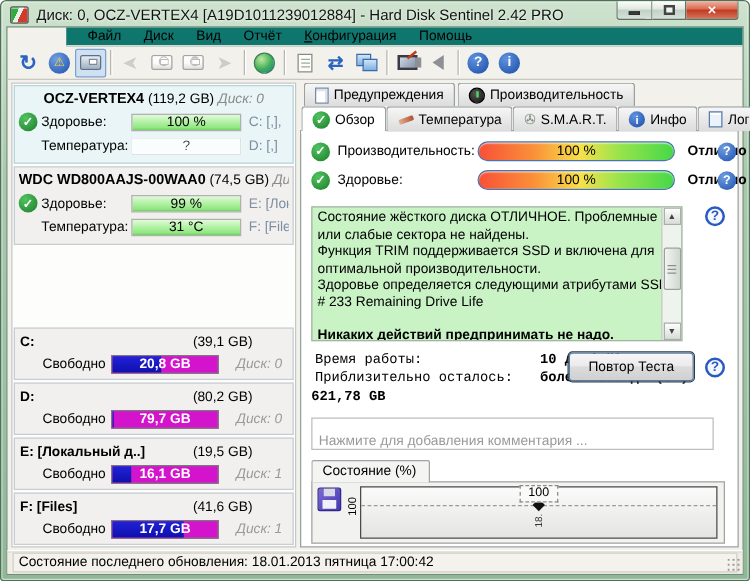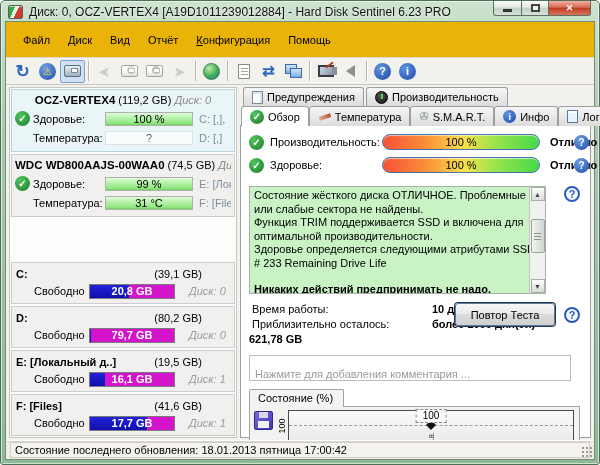--- a/index.html
+++ b/index.html
@@ -27,21 +27,21 @@
   .winbtn.max { width: 27px; border-left: none; }
   .winbtn.close { width: 42px; border-left: none; border-radius: 0 0 3px 0;
     background: linear-gradient(180deg, #f0b0a0 0%, #d96a50 45%, #c03a22 50%, #d4765c 100%); color: #fff; }
   .minglyph { width: 9px; height: 3px; background: #444; border: 1px solid #2c2c2c; margin-top: 4px; }
   .maxglyph { width: 9px; height: 8px; border: 2px solid #444; background: #eef4ee; }
 
   
   .client { position: absolute; left: 4px; right: 4px; top: 20px; bottom: 4px;
     background: #f2f1ec; border: 1px solid #6f8f78; display: flex; flex-direction: column; }
 
-  .menubar { height: 36px; background: #eab308; border-bottom: 1px solid #d9d7cf; display: flex; align-items: center; padding-left: 8px; }
+  .menubar { height: 15px; background: #0f766e; border-bottom: 1px solid #d9d7cf; display: flex; align-items: center; padding-left: 8px; margin-left: 47px; }
   .menu-item { padding: 2px 9px; cursor: default; }
   .menu-item.accel::first-letter { text-decoration: underline; }
 
   .toolbar { height: 27px; background: linear-gradient(180deg, #fcfcfa 0%, #edecе6 70%, #e2e1da 100%);
     border-bottom: 1px solid #c9c7bf; display: flex; align-items: center; padding-left: 4px; }
   .tbtn { width: 25px; height: 23px; display: flex; align-items: center; justify-content: center; border: 1px solid transparent; border-radius: 2px; position: relative; }
   .tbtn.pressed { border-color: #7ba2cc; background: #cfe0f2; }
   .tsep { width: 1px; height: 20px; background: #b8b6ae; margin: 0 3px; box-shadow: 1px 0 0 #fff; }
   .g-refresh { color: #2a63c2; font-size: 17px; font-weight: bold; line-height: 1; }
   .g-circle { width: 17px; height: 17px; border-radius: 50%; display: flex; align-items: center; justify-content: center; font-size: 10px; }
@@ -131,21 +131,21 @@
   .statusbox .advice { font-weight: bold; margin-top: 13px; }
   .sb-scroll { position: absolute; right: 0; top: 0; bottom: 0; width: 16px; background: #eef3ee; border-left: 1px solid #c0c8c0; display: flex; flex-direction: column; align-items: center; }
   .sb-arrow { width: 14px; height: 14px; background: linear-gradient(180deg, #fdfdfd, #d8ddd8); border: 1px solid #a8b0a8; font-size: 7px; color: #444; display: flex; align-items: center; justify-content: center; }
   .sb-thumb { width: 14px; height: 34px; margin-top: 18px; background: linear-gradient(90deg, #f2f5f2, #cfd6cf); border: 1px solid #9aa29a; border-radius: 2px; display: flex; flex-direction: column; align-items: center; justify-content: center; gap: 2px; }
   .sb-thumb i { width: 7px; height: 1px; background: #8a928a; }
   .sb-spacer { flex: 1; }
   .side-q { margin-left: 18px; }
   .q-outline { width: 16px; height: 16px; border-radius: 50%; border: 2px solid #2a5ac0; color: #2a5ac0; background: #f4f8ff; font-weight: bold; font-size: 11px; display: flex; align-items: center; justify-content: center; }
 
   .info-area { margin-top: 7px; position: relative; }
-  .info-row { display: flex; height: 15px; align-items: center; }
+  .info-row { display: flex; height: 15px; align-items: center; font-family: Liberation Mono, monospace; }
   .info-label { width: 180px; flex: 0 0 180px; margin-left: 3px; }
   .info-value { font-weight: bold; white-space: nowrap; overflow: hidden; max-width: 120px; }
   .retest-wrap { position: absolute; right: 0; top: 2px; display: flex; align-items: center; gap: 9px; }
   .btn { min-width: 100px; height: 23px; border: 1px solid #5a7a9c; box-shadow: 0 0 0 1px #2a3a4a; border-radius: 3px; background: linear-gradient(180deg, #f6f6f6 0%, #ebebeb 45%, #dcdcdc 50%, #d0d0d0 100%); font-size: 11px; padding: 0 10px; }
 
   .comment { margin-top: 9px; width: 322px; height: 19px; border: 1px solid #bdbdbd; background: #fff; color: #9a9a9a; padding: 12px 5px; white-space: nowrap; overflow: hidden; }
 
   .hist { margin-top: 8px; }
   .hist-tab { display: inline-block; border: 1px solid #a0a4a0; border-bottom: none; border-radius: 2px 2px 0 0; background: #f4f4f2; padding: 2px 10px 3px 8px; position: relative; z-index: 2; }
   .hist-panel { border: 1px solid #a0a4a0; background: #f2f2f0; margin-top: -1px; height: 50px; position: relative; padding: 3px 4px 3px 40px; }
@@ -165,21 +165,21 @@
   .grip { position: absolute; right: 2px; bottom: 2px; width: 10px; height: 10px;
     background: radial-gradient(circle at 1px 1px, #9a988e 1px, transparent 1px); background-size: 4px 4px; }
 </style>
 </head>
 <body>
 
 <div class="window">
 
   <div class="titlebar">
     <div class="app-icon"></div>
-    <div class="title-text">Диск: 0, OCZ-VERTEX4 [A19D1011239012884]  -  Hard Disk Sentinel 6.23 PRO</div>
+    <div class="title-text">Диск: 0, OCZ-VERTEX4 [A19D1011239012884]  -  Hard Disk Sentinel 2.42 PRO</div>
     <div class="winbtns">
       <div class="winbtn min">
           <span class="minglyph"></span>
         </div>
       <div class="winbtn max">
           <span class="maxglyph"></span>
         </div>
       <div class="winbtn close">
           <span>✕</span>
         </div>

